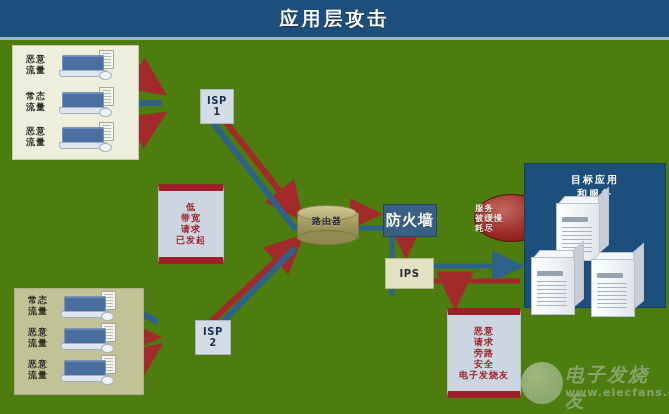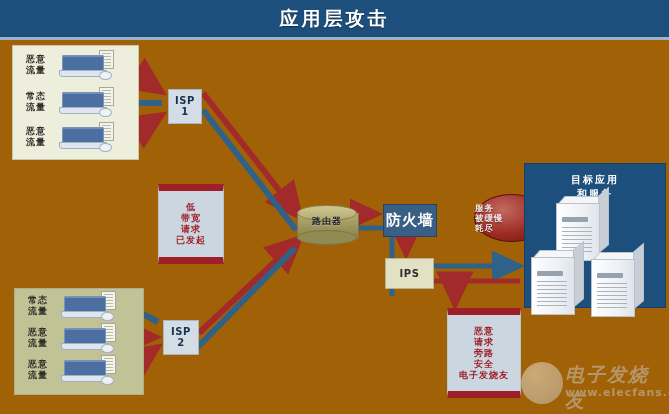--- a/index.html
+++ b/index.html
@@ -2,21 +2,21 @@
 <html><head>
 <meta charset="utf-8">
 <style>
   html,body{margin:0;padding:0;}
   body{
     width:669px;height:414px;
     background:#eceef2;
     font-family:"DejaVu Sans","Liberation Sans",sans-serif;
     overflow:hidden;position:relative;
   }
-  #stage{position:absolute;left:0;top:0;width:669px;height:414px;overflow:hidden;background:#a16207;}
+  #stage{position:absolute;left:0;top:0;width:669px;height:414px;overflow:hidden;background:#4d7c0f;}
 
   
   .titlebar{
     position:absolute;left:0;top:0;width:669px;height:37px;
     background:#1d4f7c;
   }
   .title-text{
     position:absolute;left:0;top:6px;width:669px;
     text-align:center;color:#ffffff;
     font-size:19px;font-weight:bold;letter-spacing:3px;
@@ -58,21 +58,21 @@
   }
   .lt-mouse{
     position:absolute;left:40px;top:16px;width:11px;height:7px;
     border:1px solid #9fb0c4;border-radius:50%;background:#eef2f7;
   }
 
   
   .isp{
     position:absolute;background:#d4dde6;border:1px solid #a9b7c4;
     color:#15324f;font-size:10px;font-weight:bold;text-align:center;
-    line-height:11px;padding-top:5px;letter-spacing:.5px;
+    line-height:11px;padding-top:5px;letter-spacing:.5px;margin-left:32px;
   }
   .isp1{left:168px;top:89px;width:32px;height:28px;}
   .isp2{left:163px;top:320px;width:34px;height:28px;}
 
   
   .note{
     position:absolute;background:#ccd6e0;
     border-top:7px solid #9e1f28;border-bottom:7px solid #9e1f28;
     border-left:1px solid #b9c4cf;border-right:1px solid #b9c4cf;
     color:#9e1f28;font-weight:bold;text-align:center;

